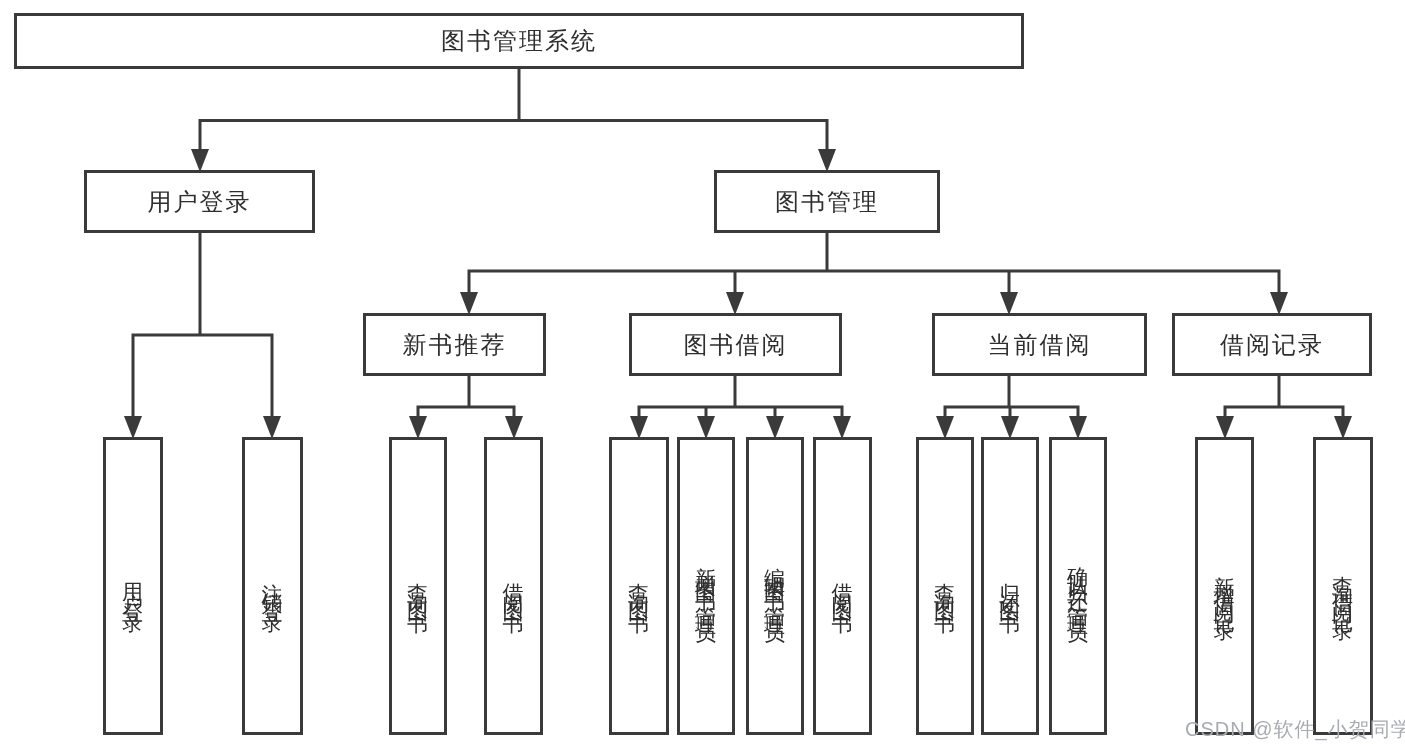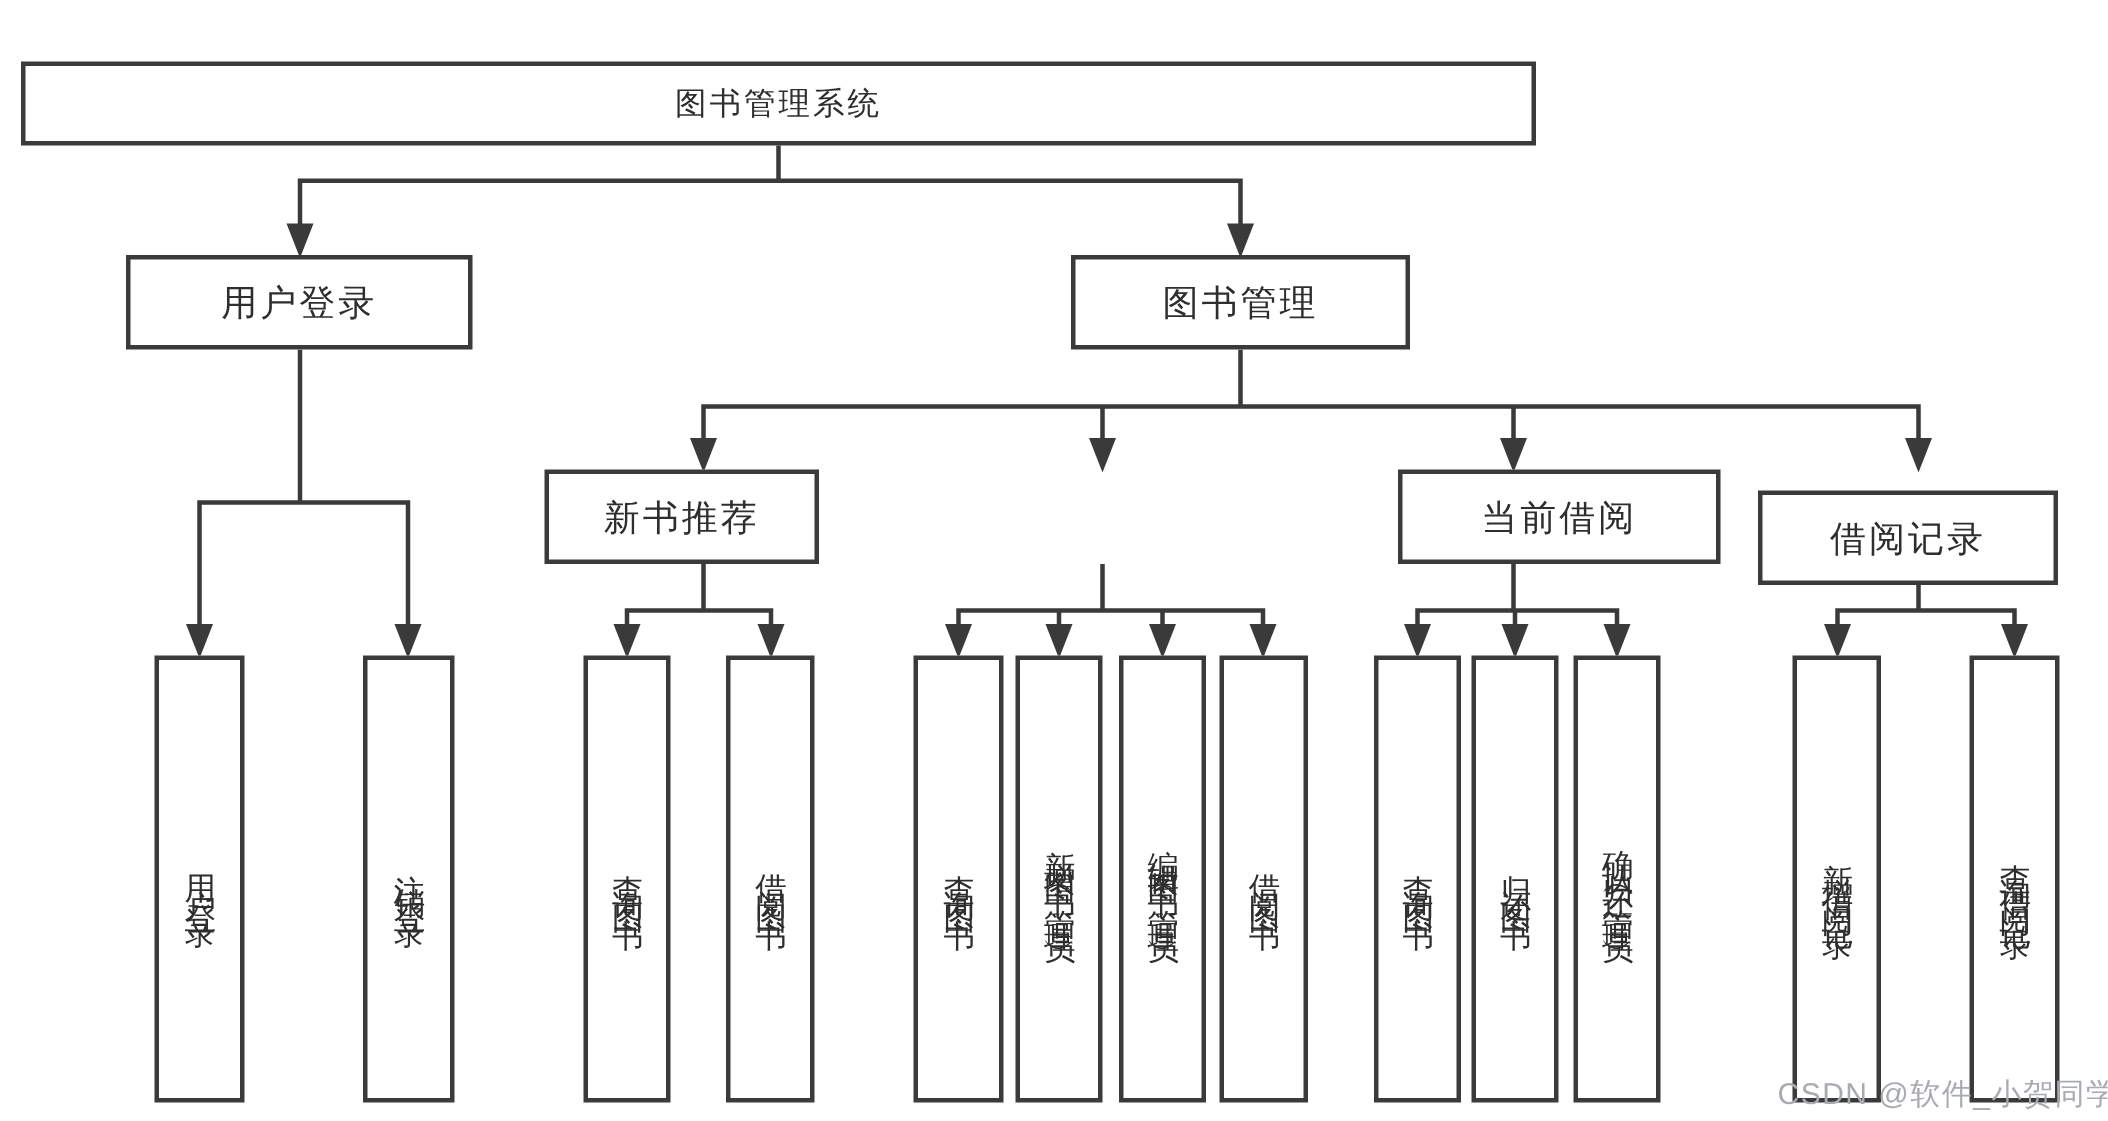--- a/index.html
+++ b/index.html
@@ -25,21 +25,21 @@
     position:absolute;top:437px;height:298px;border:3px solid var(--line);background:#fff;
     display:flex;align-items:center;justify-content:center;
     writing-mode:vertical-rl;text-orientation:mixed;
     font-size:21px;letter-spacing:10px;color:var(--text);z-index:2;
     line-height:1;
   }
   .root{
     position:absolute;left:14px;top:13px;width:1010px;height:56px;
     border:3px solid var(--line);background:#fff;
     display:flex;align-items:center;justify-content:center;
-    font-size:21px;letter-spacing:2px;color:var(--text);z-index:2;margin-top:28px;
+    font-size:24px;letter-spacing:2px;color:var(--text);z-index:2;
   }
   .watermark{
     position:absolute;left:1185px;top:716px;z-index:3;
     font-size:20px;color:var(--wm);letter-spacing:1px;white-space:nowrap;
   }
 </style>
 </head>
 <body>
 
 <div id="stage">
@@ -76,22 +76,23 @@
       <polygon points="1334,416 1352,416 1343,439"></polygon>
     </g>
   </svg>
 
   <div class="root">图书管理系统</div>
 
   <div class="hbox" style="left:84px;top:170px;width:231px">用户登录</div>
   <div class="hbox" style="left:714px;top:170px;width:226px">图书管理</div>
 
   <div class="hbox" style="left:363px;top:313px;width:183px">新书推荐</div>
+  <div class="hbox" style="left:629px;top:313px;width:213px">图书借阅</div>
   <div class="hbox" style="left:932px;top:313px;width:215px">当前借阅</div>
-  <div class="hbox" style="left:1172px;top:327px;width:200px">借阅记录</div>
+  <div class="hbox" style="left:1172px;top:313px;width:200px">借阅记录</div>
 
   <div class="vbox" style="left:103px;width:60px">用户登录</div>
   <div class="vbox" style="left:242px;width:61px">注销登录</div>
 
   <div class="vbox" style="left:389px;width:58px">查询图书</div>
   <div class="vbox" style="left:484px;width:59px">借阅图书</div>
 
   <div class="vbox" style="left:609px;width:60px">查询图书</div>
   <div class="vbox" style="left:677px;width:58px;letter-spacing:8px">新增图书（管理员）</div>
   <div class="vbox" style="left:746px;width:58px;letter-spacing:8px">编辑图书（管理员）</div>

